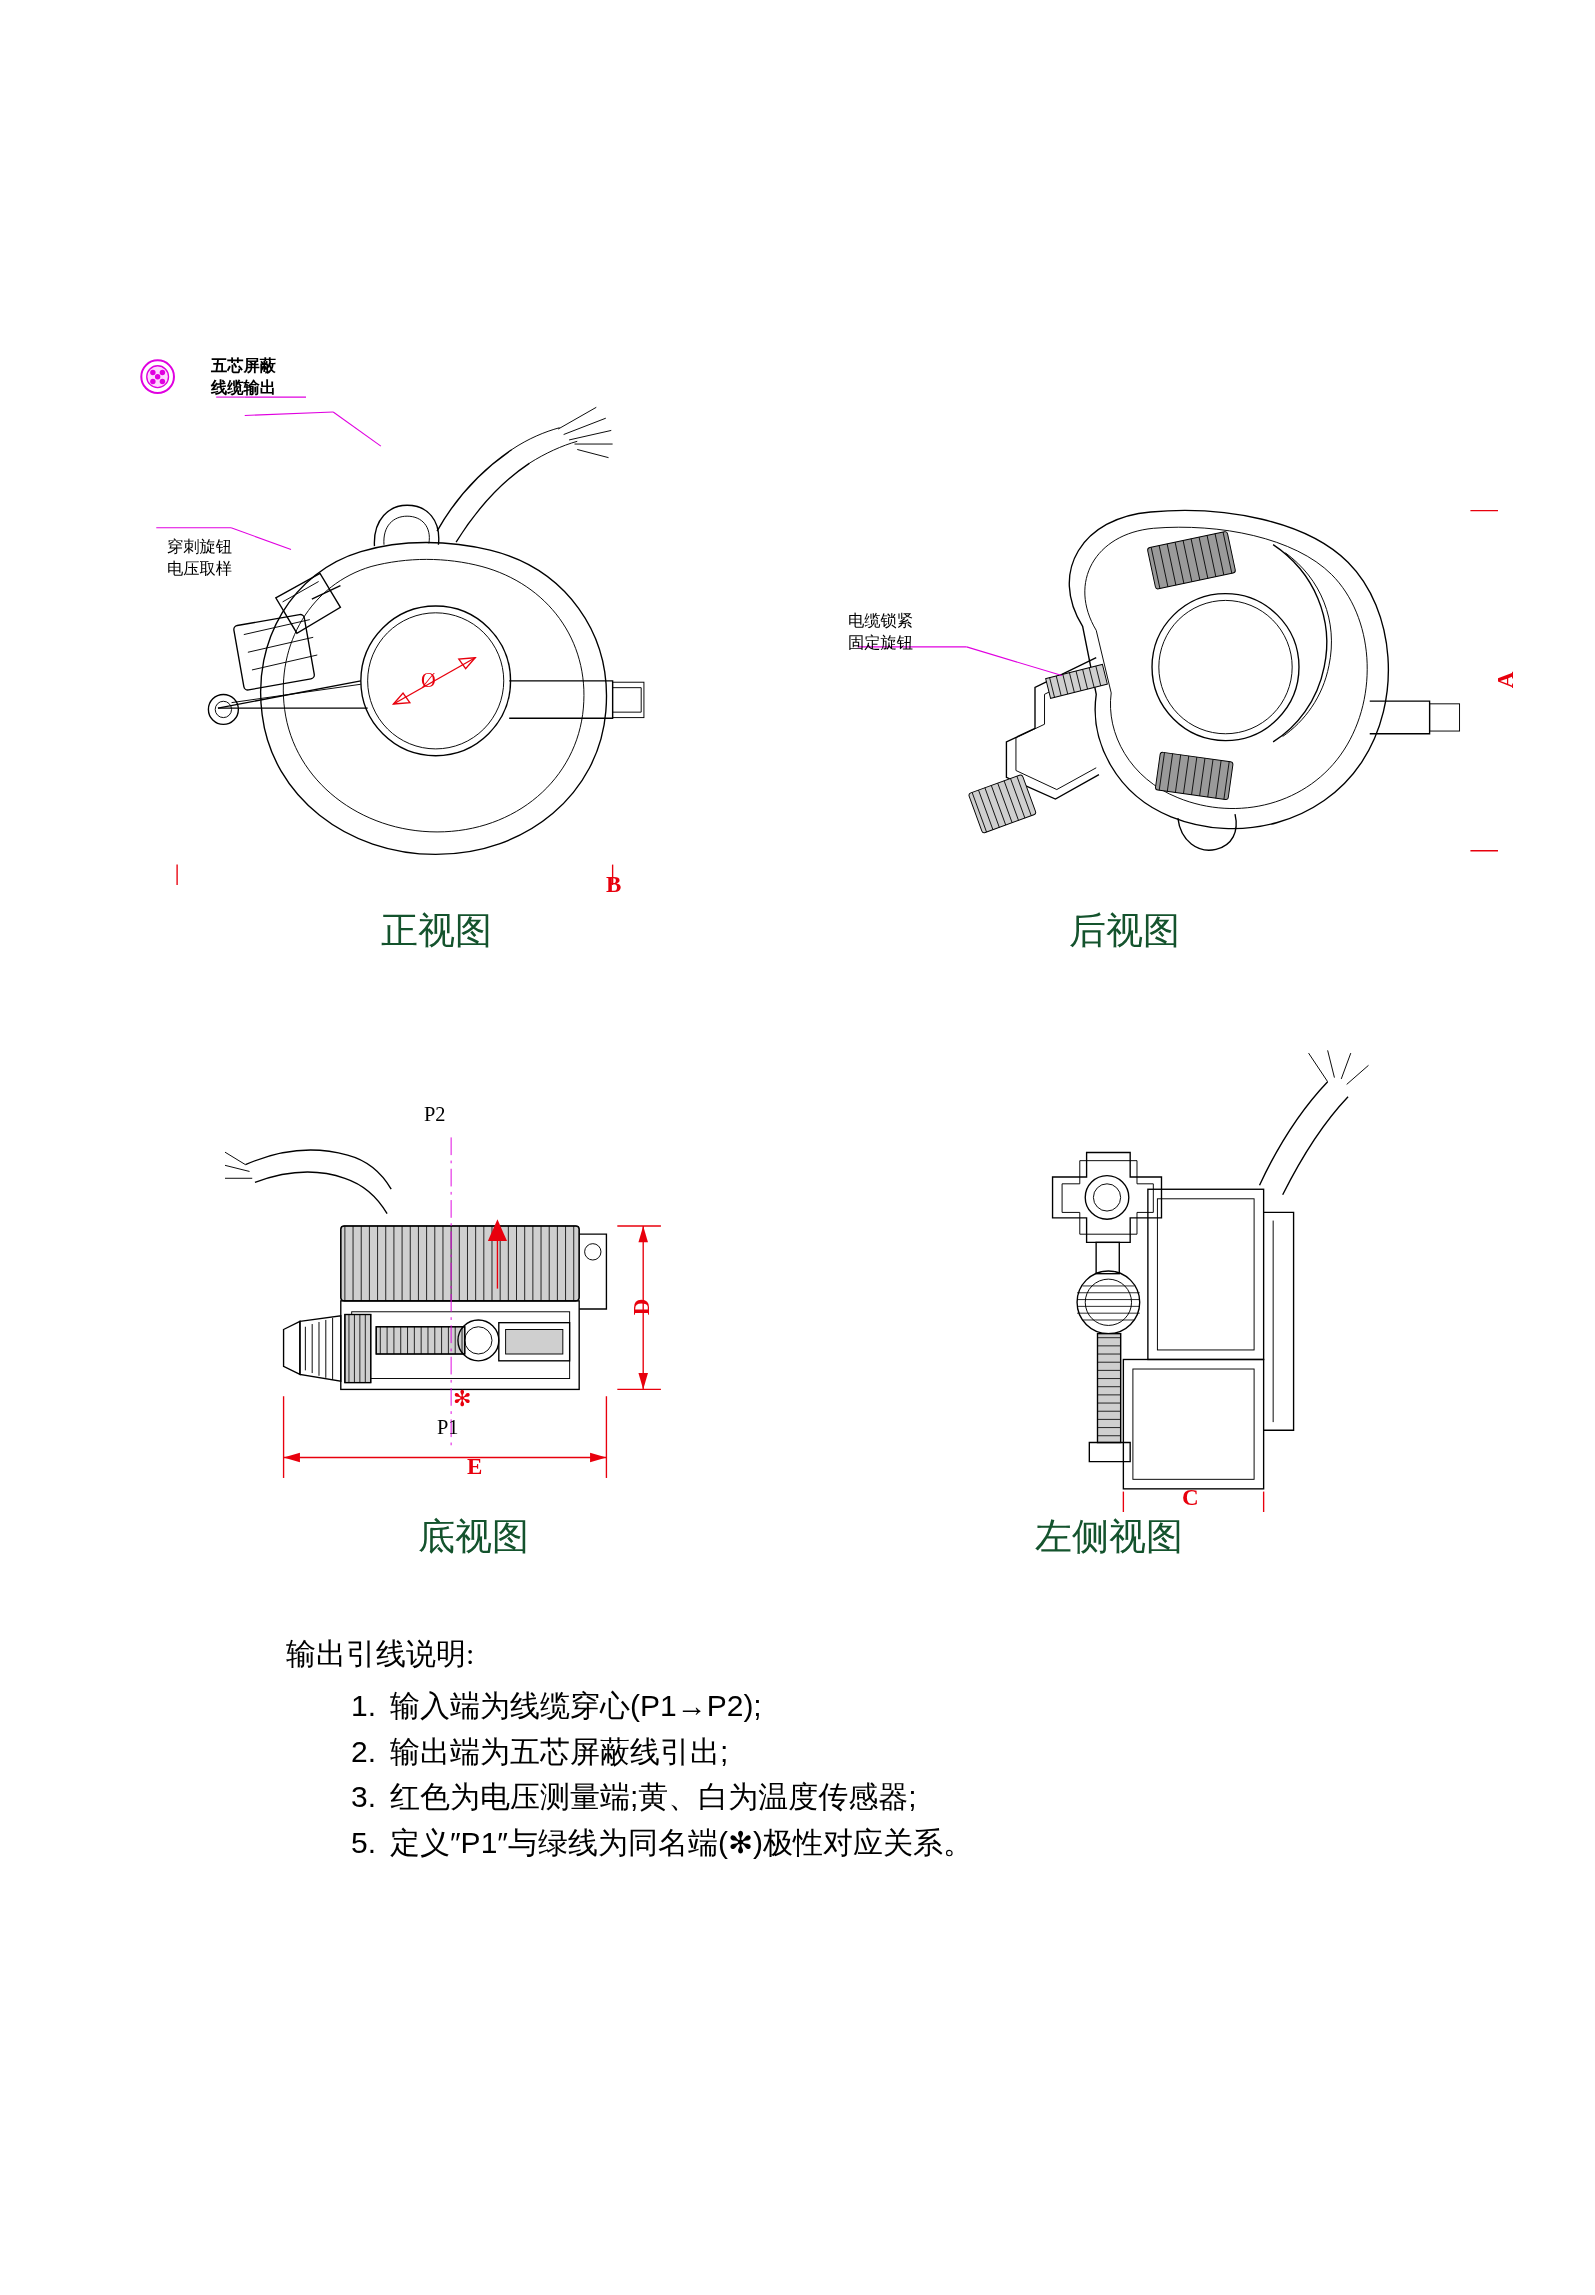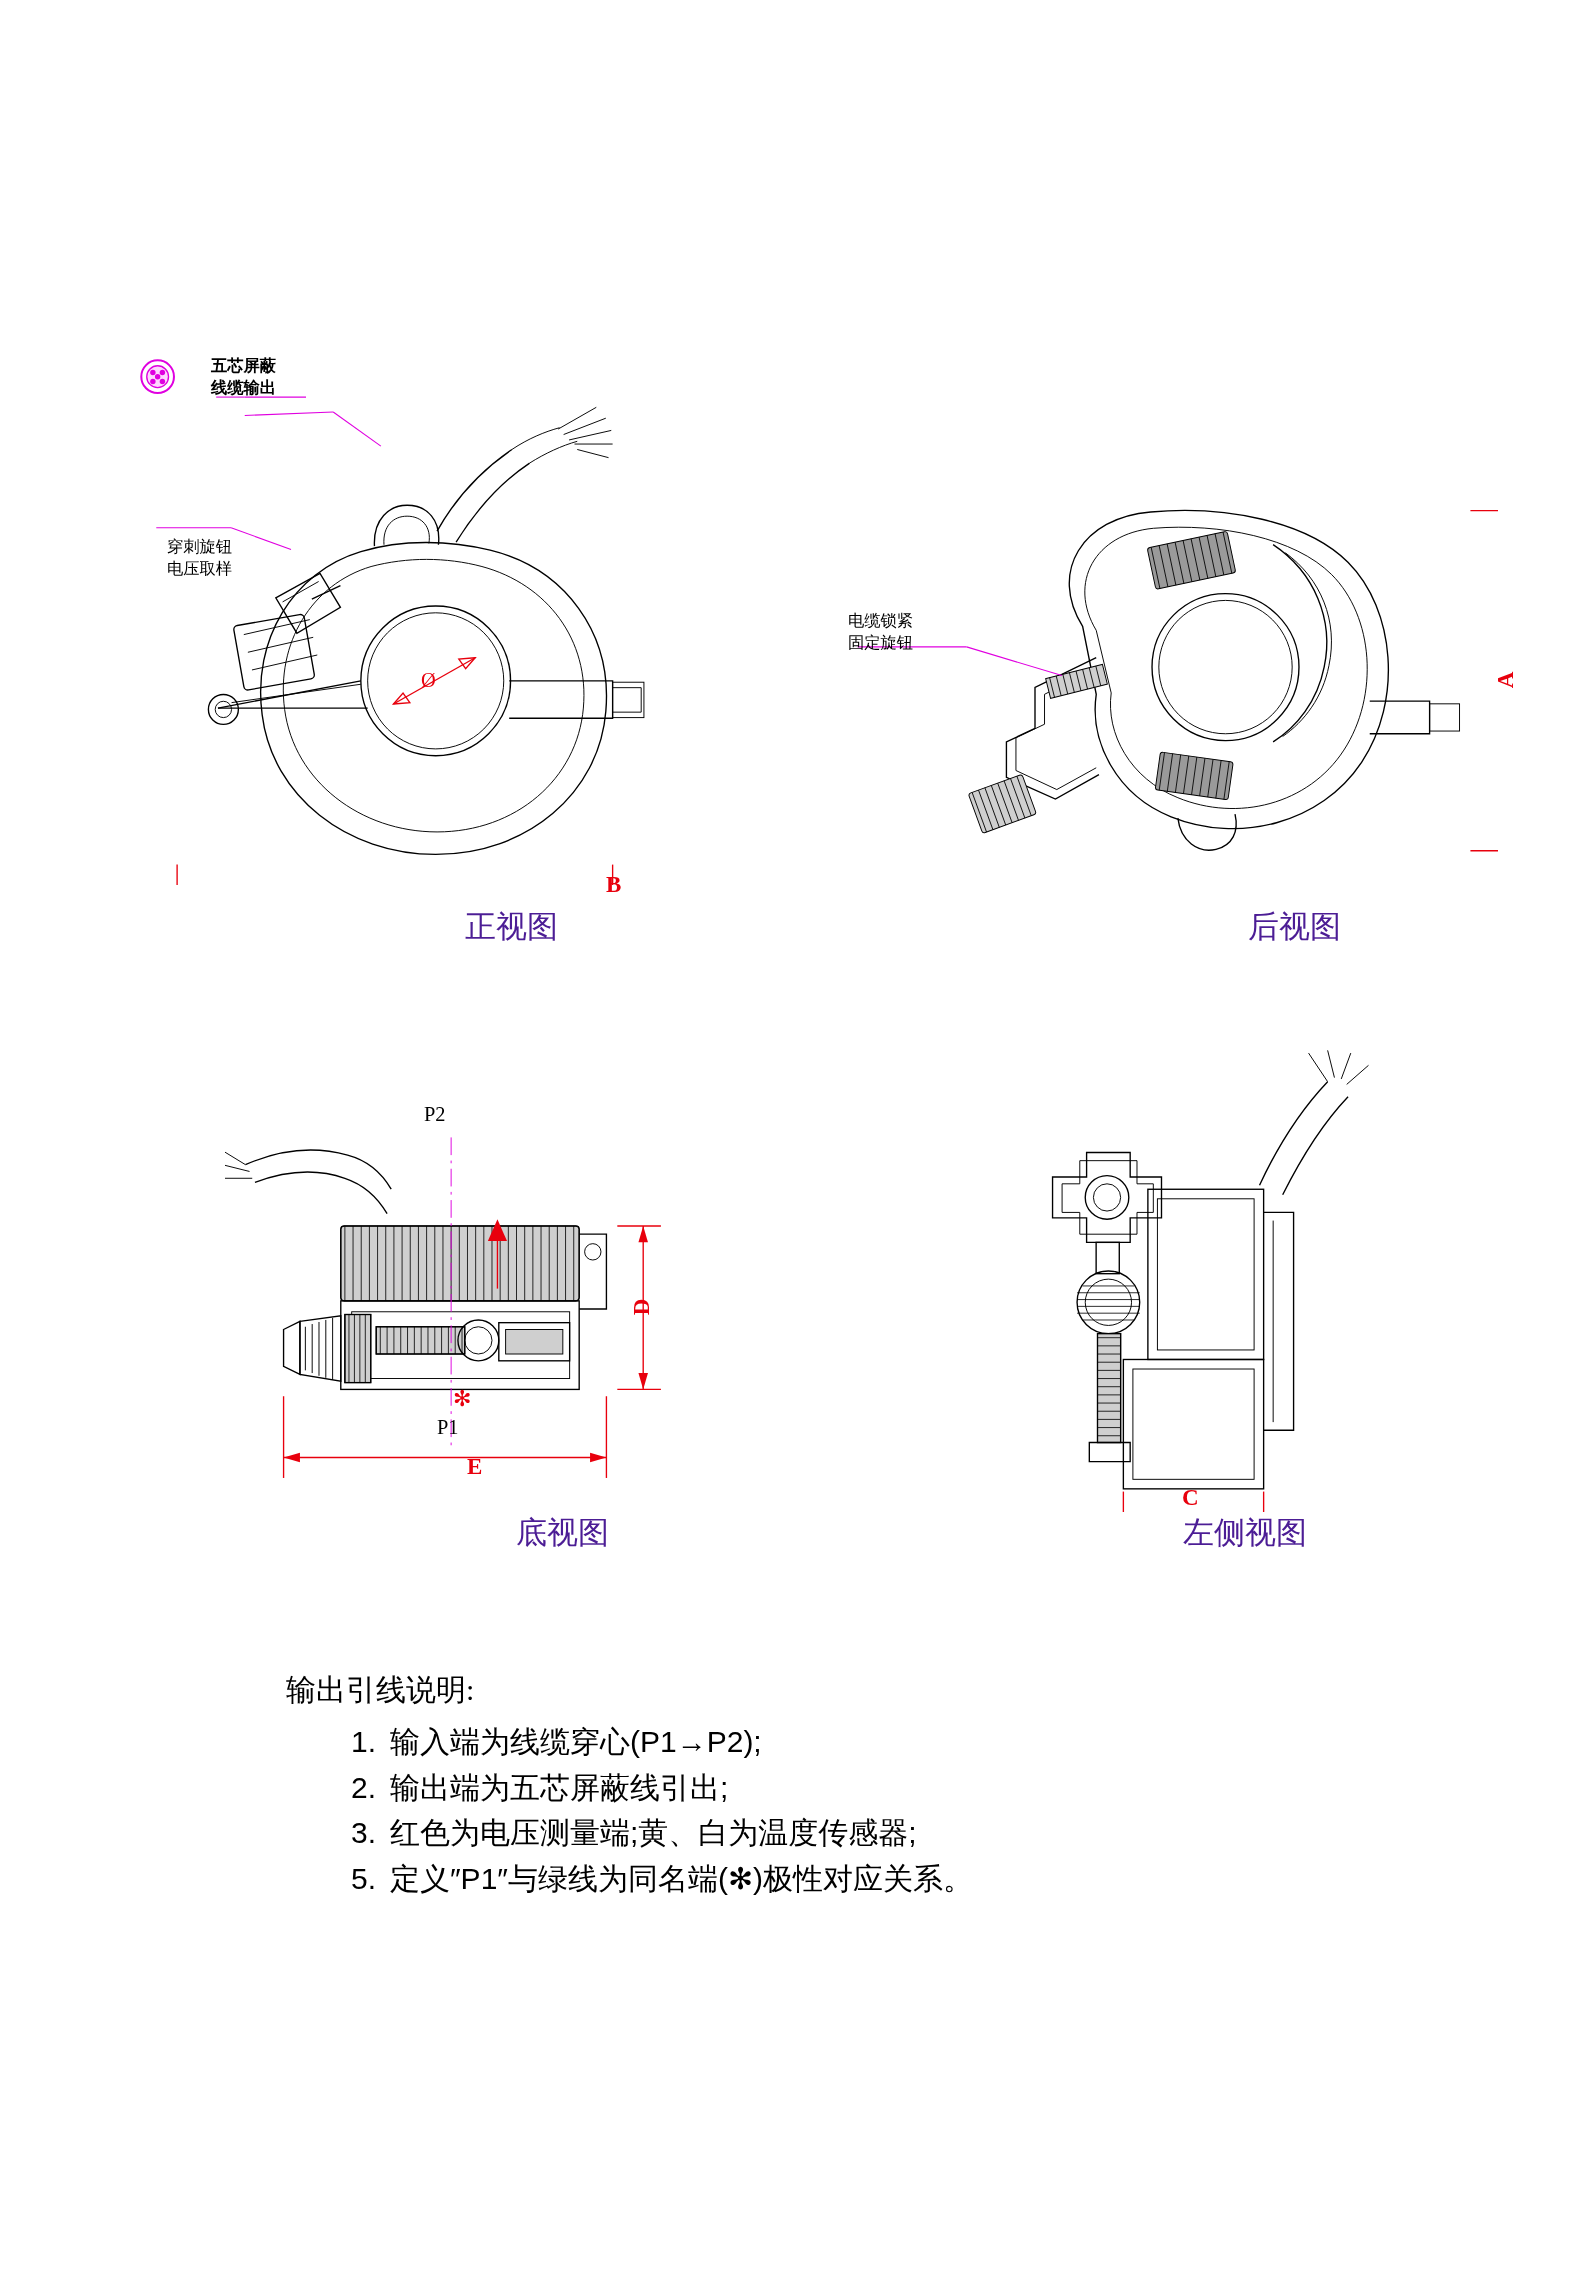--- a/index.html
+++ b/index.html
@@ -17,23 +17,23 @@
     height: 2295px;
     background: #ffffff;
     overflow: hidden;
   }
   .view {
     position: absolute;
   }
   .view-caption {
     position: absolute;
     font-family: "Liberation Serif", "DejaVu Serif", serif;
-    font-size: 31px;
-    color: #4c1d95;
-    text-align: right;
+    font-size: 37px;
+    color: #14532d;
+    text-align: left;
     white-space: nowrap;
   }
   .callout-text {
     position: absolute;
     font-family: "Liberation Sans", "DejaVu Sans", sans-serif;
     font-size: 16.3px;
     line-height: 1.35;
     color: #000;
     white-space: nowrap;
   }
@@ -57,21 +57,20 @@
     font-family: "Liberation Serif", "DejaVu Serif", serif;
     font-size: 22px;
     color: #e8000d;
     white-space: nowrap;
   }
   #notes {
     position: absolute;
     left: 286px;
     top: 1634px;
     width: 1158px;
-    margin-top: 36px;
   }
   #notes .notes-title {
     font-size: 30px;
     font-family: "Liberation Serif", "DejaVu Serif", serif;
     color: #000;
     margin-bottom: 8.2px;
   }
   #notes ol.notes-list {
     list-style: none;
     margin: 0;

